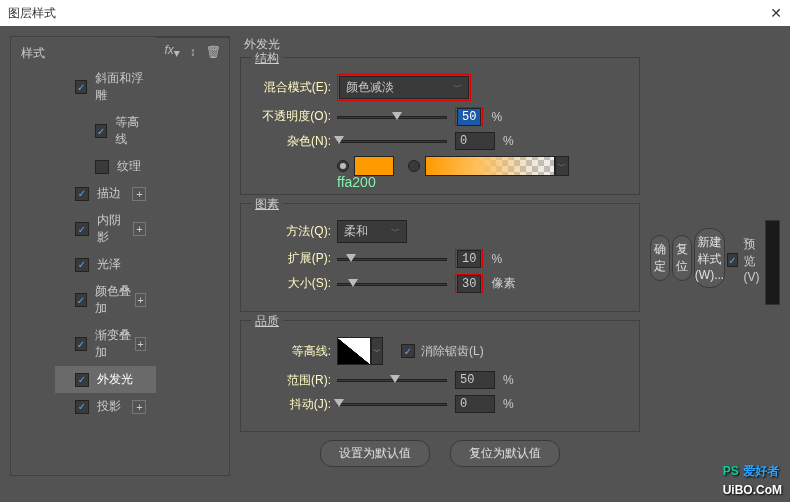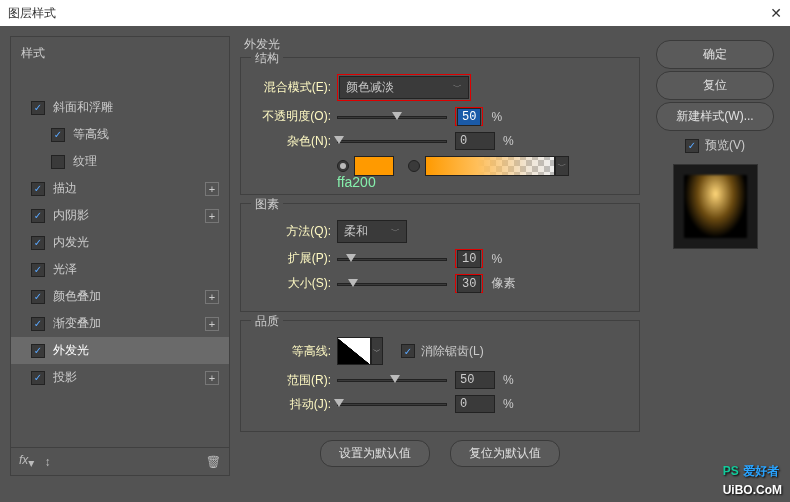--- a/index.html
+++ b/index.html
@@ -1,35 +1,35 @@
 <!DOCTYPE html>
 <html><head>
 <meta charset="utf-8">
 <style>
 * { margin: 0; padding: 0; box-sizing: border-box; font-family: "Microsoft YaHei", sans-serif; font-size: 12px; }
 body { background: #535353; width: 790px; height: 502px; position: relative; }
 .titlebar { background: #fff; height: 26px; display: flex; align-items: center; padding: 0 8px; color: #333; justify-content: space-between; }
 .titlebar .close { font-size: 14px; cursor: pointer; }
 .main { display: flex; height: 460px; padding: 10px; gap: 10px; }
-.leftpanel { width: 220px; background: #535353; border: 1px solid #404040; display: flex; flex-direction: column; }
+.leftpanel { width: 220px; background: #535353; border: 1px solid #404040; display: flex; }
 .lefthead { padding: 8px 10px 4px; color: #ccc; }
 .lefthead2 { padding: 4px 10px 6px; color: #ccc; }
 .effects { flex: 1; margin-top: 28px; }
 .effrow { display: flex; align-items: center; padding: 5px 10px 5px 20px; color: #ccc; position: relative; }
 .effrow.indent { padding-left: 40px; }
 .effrow.selected { background: #6a6a6a; color: #fff; }
 .effrow .chk { width: 14px; height: 14px; background: #3a3a3a; border: 1px solid #222; margin-right: 8px; display: flex; align-items: center; justify-content: center; color: #5aa8ff; font-size: 10px; }
 .effrow .chk.on::after { content: "✓"; }
 .effrow .plus { margin-left: auto; width: 14px; height: 14px; border: 1px solid #777; color: #ccc; display: flex; align-items: center; justify-content: center; font-size: 11px; }
 .leftfoot { height: 28px; border-top: 1px solid #404040; display: flex; align-items: center; padding: 0 8px; gap: 10px; color: #bbb; }
 .leftfoot .trash { margin-left: auto; }
 .center { flex: 1; color: #ccc; }
 .center h4 { color: #ccc; font-weight: normal; margin-bottom: 4px; margin-left: 4px; }
 .grp { border: 1px solid #404040; padding: 10px 12px 12px; margin-bottom: 8px; position: relative; }
-.grp .gtitle { position: absolute; top: -8px; left: 10px; background: #535353; padding: 0 4px; }
+.grp .gtitle { position: absolute; top: -8px; left: 10px; background: #535353; padding: 0 4px; text-decoration: underline; }
 .row { display: flex; align-items: center; margin: 6px 0; }
 .row .lbl { width: 78px; text-align: right; margin-right: 6px; color: #fef9c3; }
 .select { background: #3a3a3a; border: 1px solid #222; padding: 2px 6px; display: flex; align-items: center; justify-content: space-between; color: #c8c8c8; }
 .select .arrow { font-size: 9px; color: #aaa; }
 .redbox { border: 1px solid #d00; padding: 1px; }
 .slider { position: relative; height: 14px; width: 110px; }
 .slider .track { position: absolute; top: 6px; left: 0; right: 0; height: 3px; background: #3a3a3a; border: 1px solid #222; }
 .slider .thumb { position: absolute; top: 2px; width: 0; height: 0; border-left: 5px solid transparent; border-right: 5px solid transparent; border-top: 8px solid #bbb; }
 .numfield { width: 40px; background: #3a3a3a; border: 1px solid #222; color: #ccc; padding: 1px 4px; text-align: left; font-family: Liberation Mono, monospace; }
 .numfield.sel { background: #1a5aa8; color: #fff; }
@@ -39,21 +39,21 @@
 .swatch { width: 40px; height: 20px; border: 1px solid #222; }
 .grad { width: 130px; height: 20px; border: 1px solid #222; background: linear-gradient(to right, #ff9a00 0%, #ffbf5a 40%, rgba(255,200,120,0.2) 80%, rgba(255,255,255,0) 100%), repeating-conic-gradient(#bbb 0 25%, #eee 0 50%) 50%/12px 12px; }
 .grad-arrow { width: 14px; height: 20px; border: 1px solid #222; background: #3a3a3a; display: flex; align-items: center; justify-content: center; font-size: 9px; color: #aaa; }
 .contour { width: 34px; height: 28px; background: #fff; border: 1px solid #222; position: relative; }
 .contour::after { content: ""; position: absolute; inset: 0; background: linear-gradient(to top right, #000 0%, #000 49%, transparent 50%); }
 .contour-arrow { width: 12px; height: 28px; border: 1px solid #222; background: #3a3a3a; display: flex; align-items: center; justify-content: center; font-size: 8px; color: #aaa; }
 .chkbox { width: 14px; height: 14px; background: #3a3a3a; border: 1px solid #222; display: inline-flex; align-items: center; justify-content: center; color: #5aa8ff; font-size: 10px; margin-right: 6px; }
 .chkbox.on::after { content: "✓"; }
 .btnrow { display: flex; gap: 20px; justify-content: center; margin-top: 6px; }
 .btn { background: #5a5a5a; border: 1px solid #3a3a3a; border-radius: 12px; padding: 4px 18px; color: #e0e0e0; }
-.rightpanel { width: 130px; display: flex; flex-direction: column; align-items: center; gap: 2px; padding-top: 4px; }
+.rightpanel { width: 130px; display: flex; flex-direction: row; align-items: center; gap: 2px; padding-top: 4px; }
 .rbtn { width: 118px; background: #5a5a5a; border: 1px solid #3a3a3a; border-radius: 14px; padding: 5px 0; text-align: center; color: #e0e0e0; }
 .preview { width: 85px; height: 85px; background: #1a1a1a; border: 1px solid #333; margin-top: 8px; position: relative; overflow: hidden; }
 .preview .glow { position: absolute; inset: 10px; background: radial-gradient(ellipse at 50% 30%, #ffd77a 0%, #6b4a10 40%, #000 70%), radial-gradient(ellipse at 50% 80%, #ffd77a 0%, transparent 60%); filter: blur(1px); }
 .annot { position: absolute; color: #86efac; font-weight: normal; font-size: 14px; }
 .watermark { position: absolute; bottom: 4px; right: 8px; color: #13c99a; font-weight: bold; font-size: 16px; text-shadow: 1px 1px 2px #000; }
 .watermark .b { color: #2aa4ff; }
 </style>
 </head>
 <body>
 
@@ -83,24 +83,20 @@
           <span>描边</span>
           <span class="plus">+</span>
         </div>
         <div class="effrow">
           <span class="chk on"></span>
           <span>内阴影</span>
           <span class="plus">+</span>
         </div>
         <div class="effrow">
           <span class="chk on"></span>
-          <span>内发光</span>
-        </div>
-        <div class="effrow">
-          <span class="chk on"></span>
           <span>光泽</span>
         </div>
         <div class="effrow">
           <span class="chk on"></span>
           <span>颜色叠加</span>
           <span class="plus">+</span>
         </div>
         <div class="effrow">
           <span class="chk on"></span>
           <span>渐变叠加</span>

